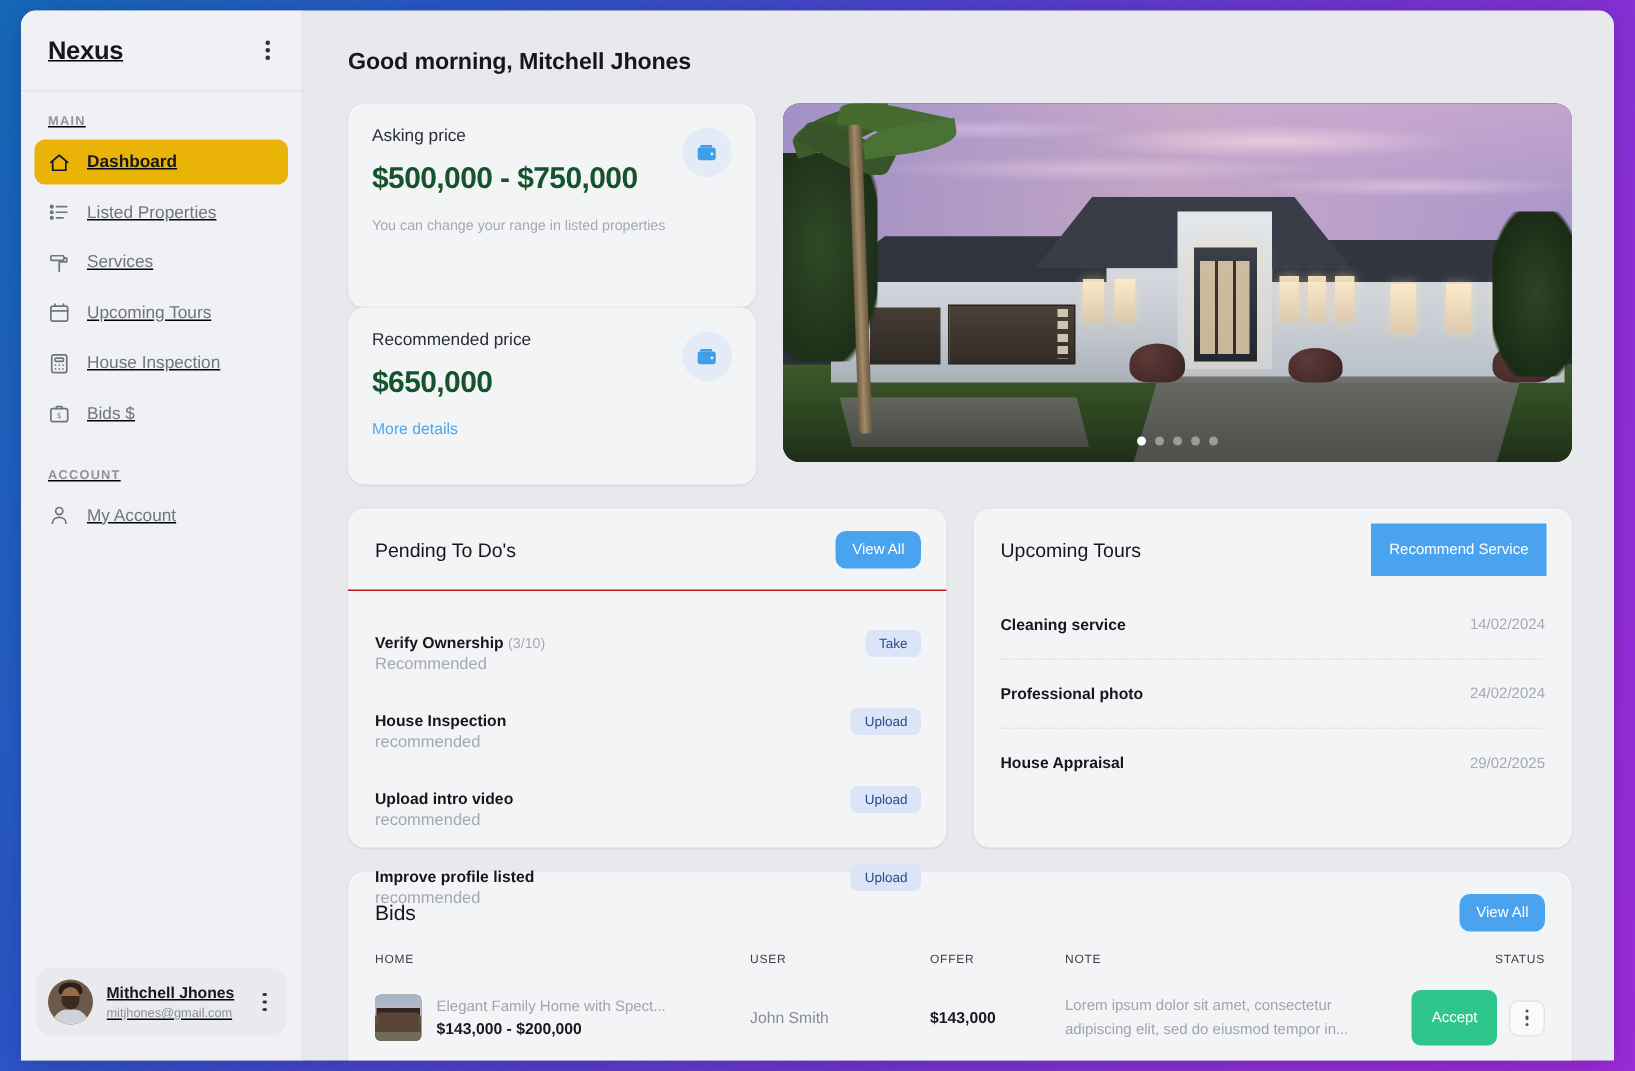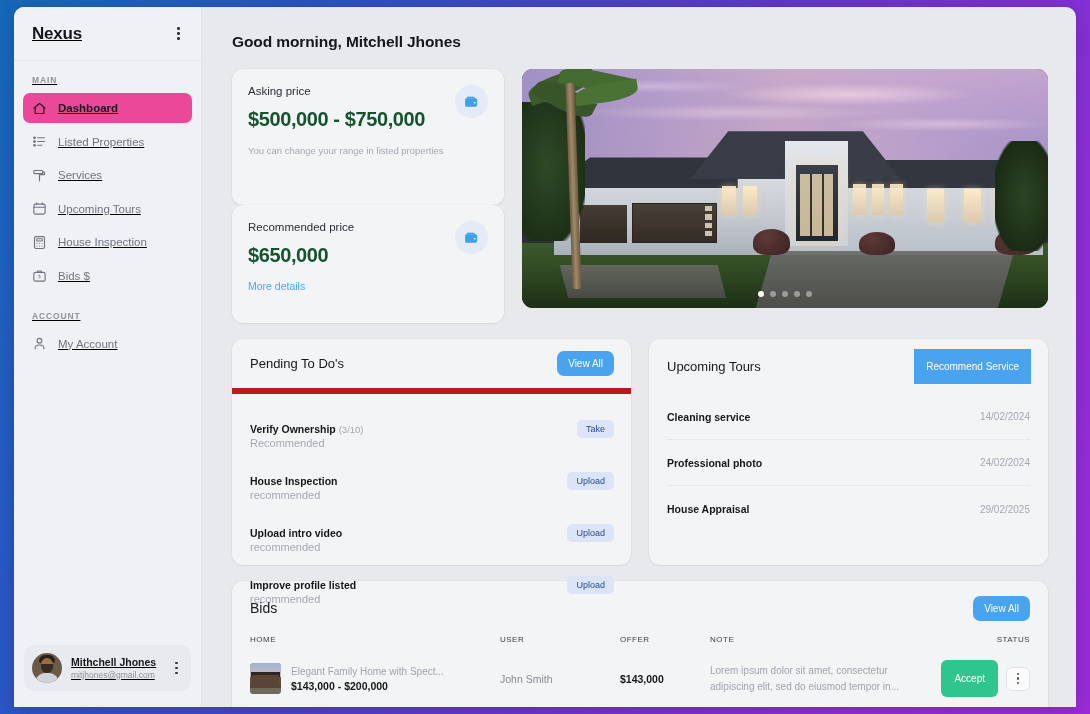--- a/index.html
+++ b/index.html
@@ -88,21 +88,21 @@
     gap: 11px;
     height: 30px;
     padding: 0 9px;
     border-radius: 7px;
     cursor: pointer;
     margin-bottom: 3.5px;
     color: #6f7480;
     font-size: 11.5px;
   }
   .nav-item.active {
-    background: #ec4899;
+    background: #eab308;
     color: #15171c;
     font-weight: bold;
   }
   .nav-item svg { flex: 0 0 15px; display: block; }
   .nav-icon { width: 15px; height: 15px; display: inline-flex; align-items: center; justify-content: center; }
 
   .sidebar-footer {
     padding: 0 10px 16px 10px;
   }
   .profile-card {
@@ -294,21 +294,21 @@
   .hero-dots i.on { background: #ffffff; }
 
   
   .row-mid { display: flex; gap: 18px; margin-top: 16px; }
   .panel { flex: 1 1 0; border-radius: 11px; background: #f3f4f6; box-shadow: 0 1px 2px rgba(20,22,30,.05), 0 0 0 1px rgba(20,22,30,.025); height: 226px; display: flex; flex-direction: column; }
   .panel-head {
     height: 55px; flex: 0 0 55px;
     display: flex; align-items: center; justify-content: space-between;
     padding: 0 17px 0 18px;
   }
-  .panel-head.bordered { border-bottom: 6px solid #b91c1c; }
+  .panel-head.bordered { border-bottom: 1px solid #b91c1c; }
   .panel-title { font-size: 13px; color: #15171c; }
   .btn-blue {
     background: #4aa3ef; color: #fff; border: none; border-radius: 7px;
     font-size: 10px; padding: 7px 11px; cursor: pointer;
     font-family: "Liberation Sans", sans-serif;
   }
   .btn-blue.wide { padding: 12px 12px; border-radius: 0; }
 
   .todo-list { padding: 9px 17px 0 18px; }
   .todo-item { display: flex; align-items: center; justify-content: space-between; padding: 5px 0 6px 0; }

